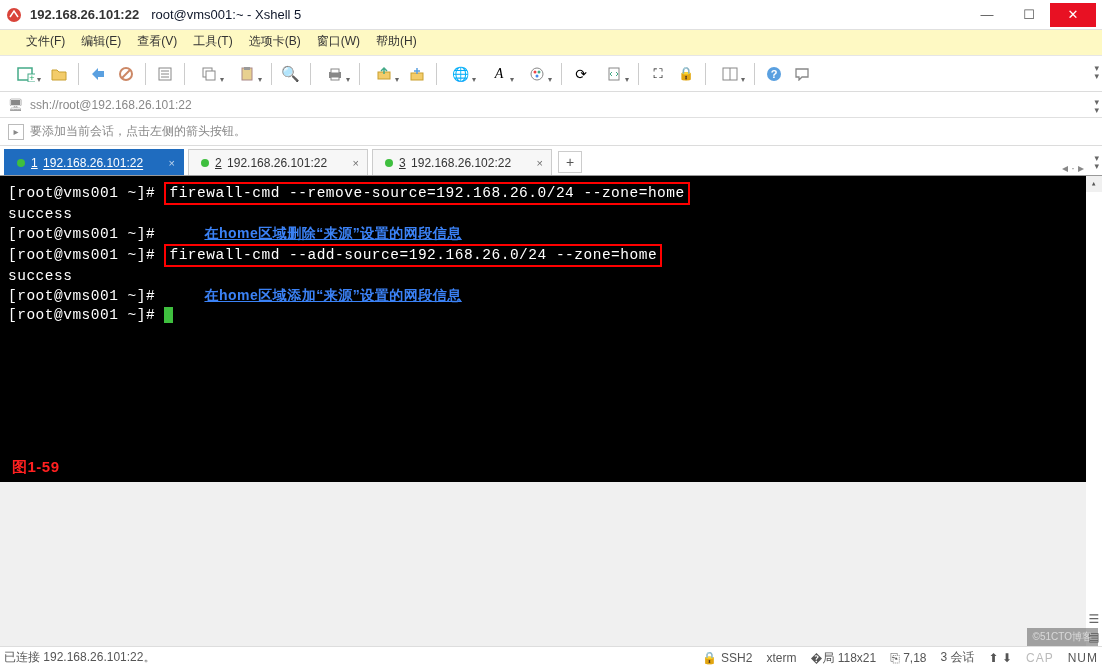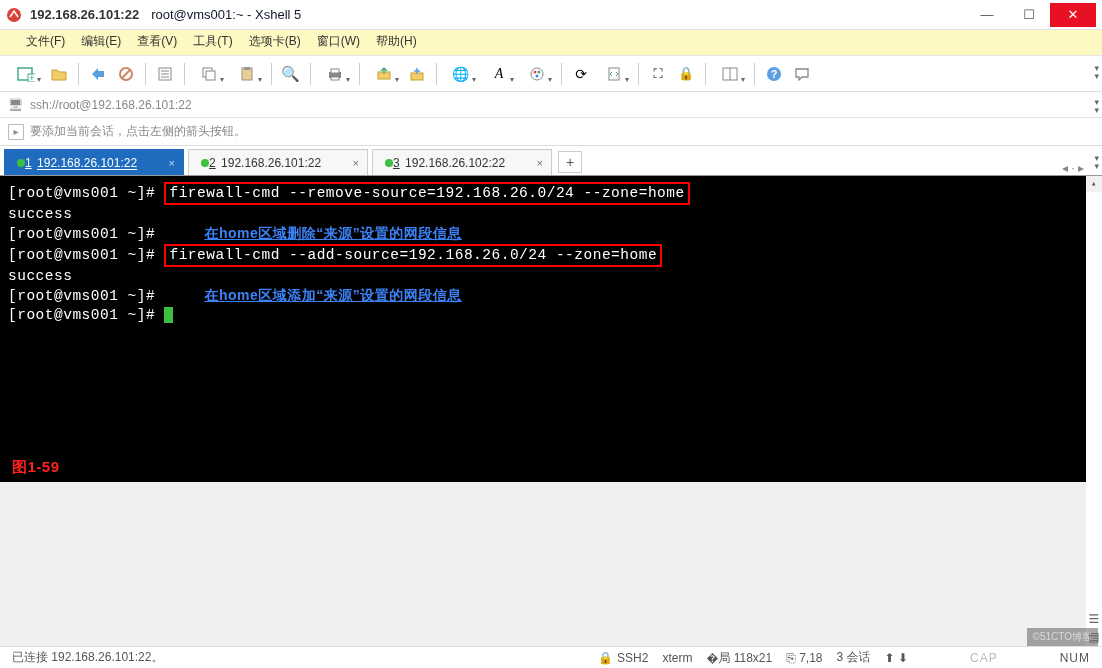--- a/index.html
+++ b/index.html
@@ -160,20 +160,21 @@
       align-items: flex-end;
       padding: 0 4px;
       border-bottom: 1px solid #999;
       position: relative;
     }
     .tab {
       height: 26px;
       padding: 0 28px 0 12px;
       display: flex;
       align-items: center;
+      gap: 6px;
       background: #f7f7f7;
       border: 1px solid #ccc;
       border-bottom: none;
       margin-right: 4px;
       font-size: 12px;
       color: #333;
       position: relative;
       min-width: 180px;
     }
     .tab.active {
@@ -293,32 +294,32 @@
       color:#666;
     }
     .status-bar {
       position: absolute;
       bottom: 0; left: 0; right: 0;
       height: 22px;
       background: #fff;
       border-top: 1px solid #ddd;
       display: flex;
       align-items: center;
-      padding: 0 12px;
+      padding: 0 4px;
       color: #555;
       font-size: 12px;
     }
     .status-left { flex: 0 0 auto; }
     .status-right {
       margin-left: auto;
       display: flex;
       gap: 14px;
       align-items: center;
     }
-    .status-caps { letter-spacing: 1px; margin-left: 48px; }
+    .status-caps { letter-spacing: 1px; }
     .watermark {
       position: absolute;
       right: 4px;
       bottom: 22px;
       color: rgba(255,255,255,0.6);
       background: rgba(80,80,80,0.5);
       font-size: 10px;
       padding: 2px 6px;
       font-family: "Microsoft YaHei", sans-serif;
     }

